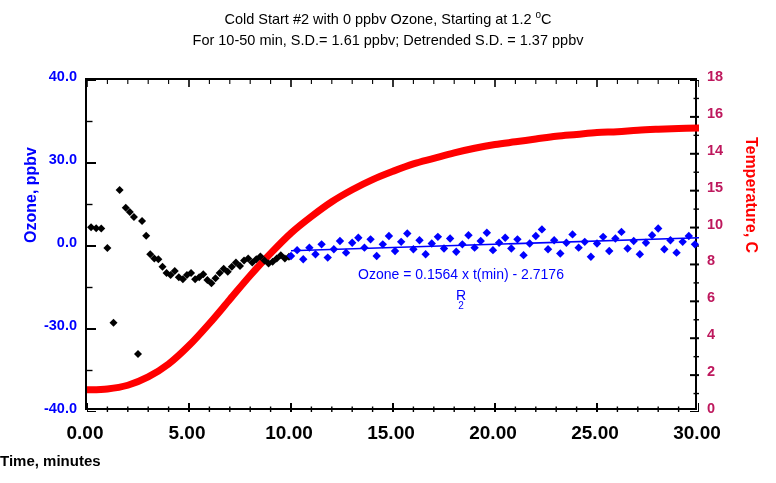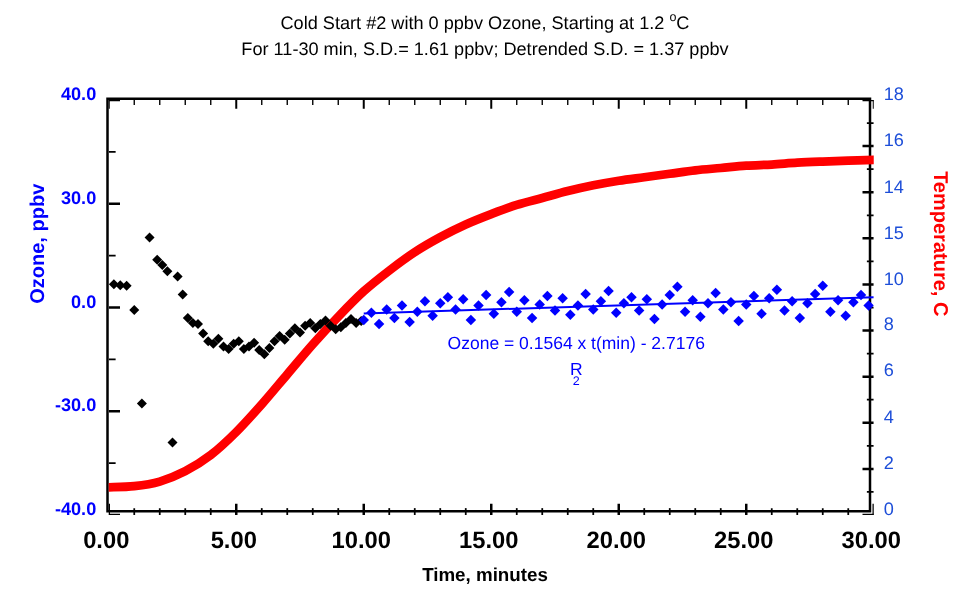--- a/index.html
+++ b/index.html
@@ -23,39 +23,39 @@
     position:absolute;left:-49px;top:186px;width:160px;text-align:center;
     transform:rotate(-90deg);transform-origin:center center;
     font-weight:bold;font-size:16px;color:#0000ff;white-space:nowrap;
   }
   .ylabel-right{
     position:absolute;left:671px;top:186px;width:160px;text-align:center;
     transform:rotate(90deg);transform-origin:center center;
     font-weight:bold;font-size:16px;color:#ff0000;white-space:nowrap;
   }
   .xlabel{
-    position:absolute;left:0;top:452px;width:776px;text-align:center;
+    position:absolute;left:0;top:452px;width:776px;
     font-weight:bold;font-size:15px;color:#000;
   }
 
   
   #plot{
     position:absolute;left:85px;top:78px;width:612px;height:332px;
     border:2.5px solid #000;box-sizing:border-box;background:#fff;
   }
   #plotsvg{position:absolute;left:0;top:0;width:612px;height:332px;}
 
   
   .tick-left{
     position:absolute;text-align:right;width:70px;
     font-weight:bold;font-size:14.5px;color:#0000ff;
   }
   .tick-right{
     position:absolute;text-align:left;width:40px;
-    font-weight:normal;font-size:14.5px;color:#1d4ed8;
+    font-weight:bold;font-size:14.5px;color:#be185d;
   }
   .tick-bottom{
     position:absolute;text-align:center;width:80px;
     font-weight:bold;font-size:19px;color:#000;
   }
 
   
   .annot{
     position:absolute;left:336px;top:264px;width:250px;text-align:center;
     font-size:14px;color:#0000ff;line-height:21px;
@@ -63,21 +63,21 @@
   .annot span{display:block;white-space:nowrap;}
   .sup2{font-size:10px;vertical-align:super;line-height:0;}
 </style>
 </head>
 <body>
 
 <div id="root">
 
   <div class="title-block">
     <span class="title-line"><span>Cold Start #2 with 0 ppbv Ozone, Starting at 1.2 </span><span class="sup">o</span><span>C</span></span>
-    <span class="title-line">For 11-30 min, S.D.= 1.61 ppbv; Detrended  S.D. = 1.37 ppbv</span>
+    <span class="title-line">For 10-50 min, S.D.= 1.61 ppbv; Detrended  S.D. = 1.37 ppbv</span>
   </div>
 
   <div class="ylabel-left">Ozone, ppbv</div>
   <div class="ylabel-right">Temperature, C</div>
   <div class="xlabel">Time, minutes</div>
 
   <div id="plot">
     <svg id="plotsvg" viewBox="0 0 612 332" preserveAspectRatio="none">
       <g id="ticks-layer">
           <line x1="0" y1="332" x2="0" y2="323" stroke="#000000" stroke-width="2"></line>

